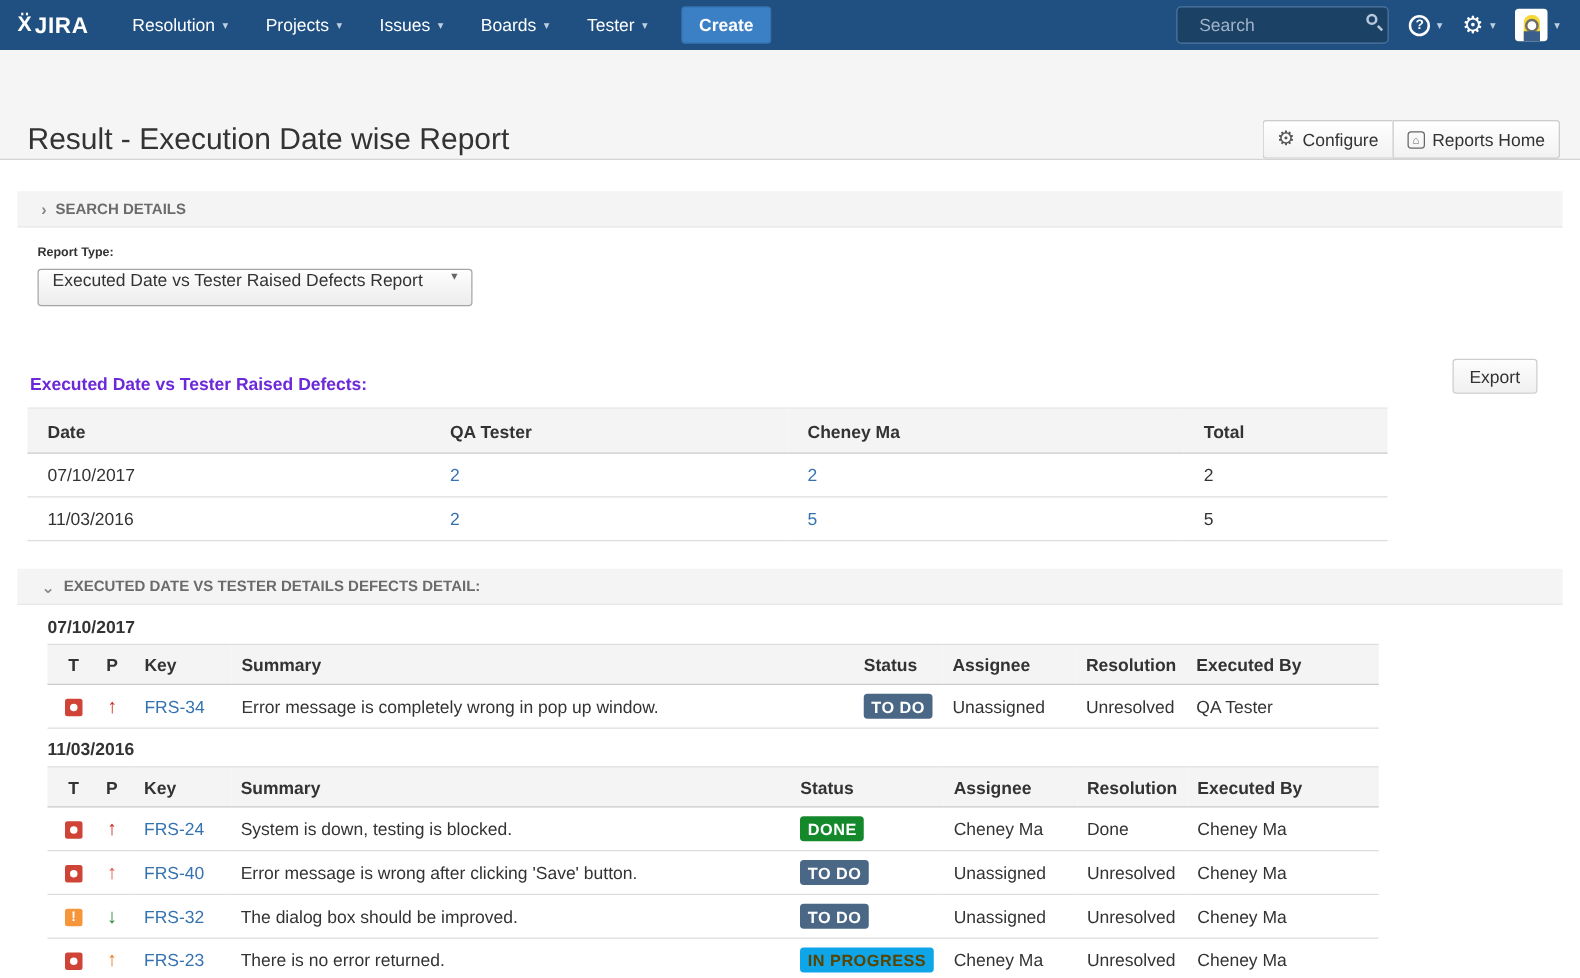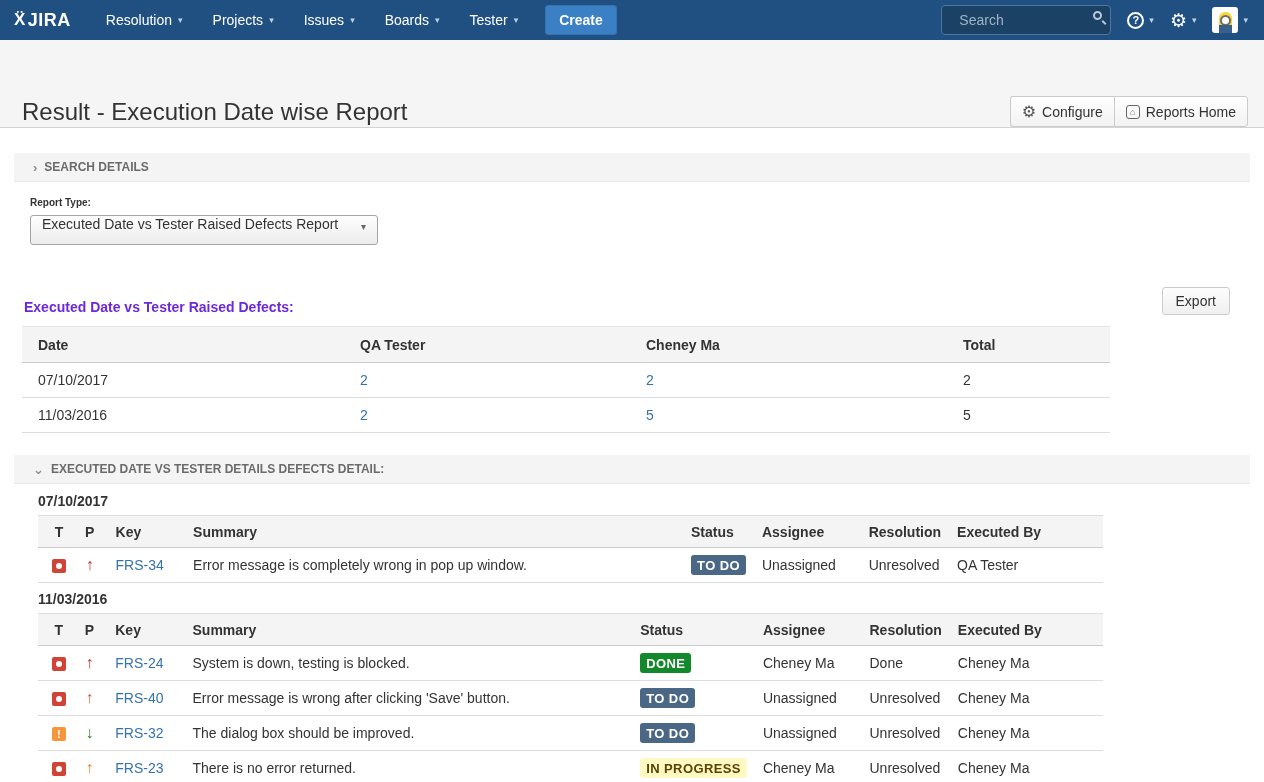--- a/index.html
+++ b/index.html
@@ -37,21 +37,21 @@
   .btn .gear-dark { color:#555; font-size:16px; line-height:1; }
   .doc-icon { width:14px; height:14px; border:1px solid #666; border-radius:3px; font-size:9px; color:#666; display:flex; align-items:center; justify-content:center; }
 
   
   .section-bar { margin:25px 14px 0; height:29px; background:#f4f4f4; border-bottom:1px solid #e8e8e8; display:flex; align-items:center; gap:7px; padding-left:19px; color:#6b6b6b; font-size:12px; font-weight:bold; cursor:pointer; }
   .chev { color:#8a8a8a; font-size:13px; font-weight:bold; line-height:1; }
 
   
   .report-type { margin:15px 0 0 30px; }
   .rt-label { font-size:10px; font-weight:bold; color:#333; }
-  .dropdown { margin-top:7px; width:348px; height:30px; border:1px solid #a5a5a5; border-radius:3px; background:linear-gradient(#fefefe,#ececec); display:flex; align-items:flex-end; justify-content:space-between; padding:12px 11px; font-size:14px; color:#333; cursor:pointer; }
+  .dropdown { margin-top:7px; width:348px; height:30px; border:1px solid #a5a5a5; border-radius:3px; background:linear-gradient(#fefefe,#ececec); display:flex; align-items:flex-start; justify-content:space-between; padding:0 11px; font-size:14px; color:#333; cursor:pointer; }
   .dd-caret { color:#666; font-size:10px; }
 
   
   .summary-head { display:flex; justify-content:space-between; align-items:flex-end; margin:42px 34px 0 24px; }
   .summary-title { font-size:14px; font-weight:bold; color:#6d28d9; }
   .export-btn { height:28px; padding:0 13px; background:linear-gradient(#fdfdfd,#f0f0f0); border:1px solid #ccc; border-radius:3px; font-size:14px; color:#333; cursor:pointer; font-family:inherit; }
   table { border-collapse:collapse; font-size:14px; }
   .summary-table { margin:11px 0 0 22px; width:1088px; }
   .summary-table th { background:#f4f4f4; font-weight:bold; text-align:left; height:36px; padding:0 0 0 16px; border-top:1px solid #e5e5e5; border-bottom:1px solid #ccc; color:#333; }
   .summary-table td { height:35px; padding:0 0 0 16px; border-bottom:1px solid #ddd; }
@@ -70,21 +70,21 @@
   .ticon-bug { background:#d04437; }
   .ticon-bug::after { content:""; position:absolute; left:4px; top:4px; width:6px; height:6px; background:#fff; border-radius:50%; }
   .ticon-excl { background:#f6953a; }
   .ticon-excl::after { content:"!"; position:absolute; left:0; top:0; width:100%; height:100%; display:flex; align-items:center; justify-content:center; color:#fff; font-weight:bold; font-size:11px; }
   .arrow { font-size:16px; font-weight:bold; line-height:1; }
   .pr-red { color:#cc2c24; } .pr-red2 { color:#e2564a; } .pr-green { color:#2a8735; } .pr-orange { color:#ea7d24; }
 
   .badge { display:inline-block; font-size:13px; font-weight:bold; color:#fff; border-radius:3px; padding:3px 6px 2px; letter-spacing:0.4px; white-space:nowrap;text-align:center; }
   .badge-todo { background:#4a6785; }
   .badge-done { background:#14892c; }
-  .badge-inprogress { background:#fef9c3; color:#594300; }
+  .badge-inprogress { background:#0ea5e9; color:#594300; }
 </style>
 </head>
 <body>
 
 <nav class="navbar">
   <div class="logo">
     <span class="logo-mark">Ẍ</span>
     <span>JIRA</span>
   </div>
   <div class="nav-item">

